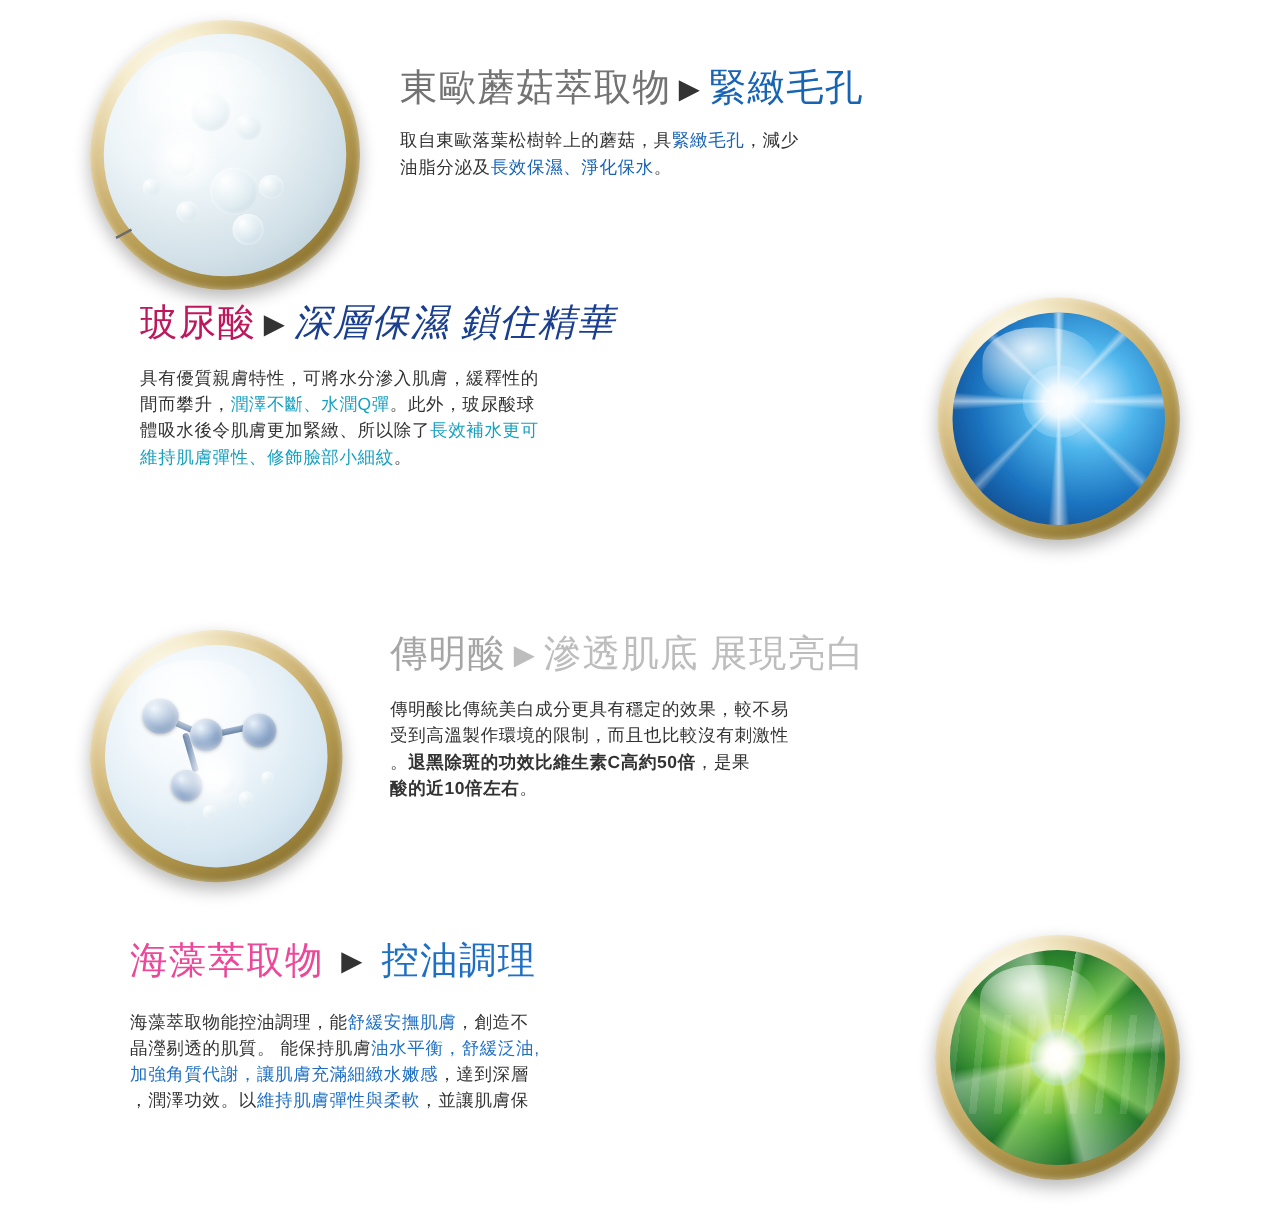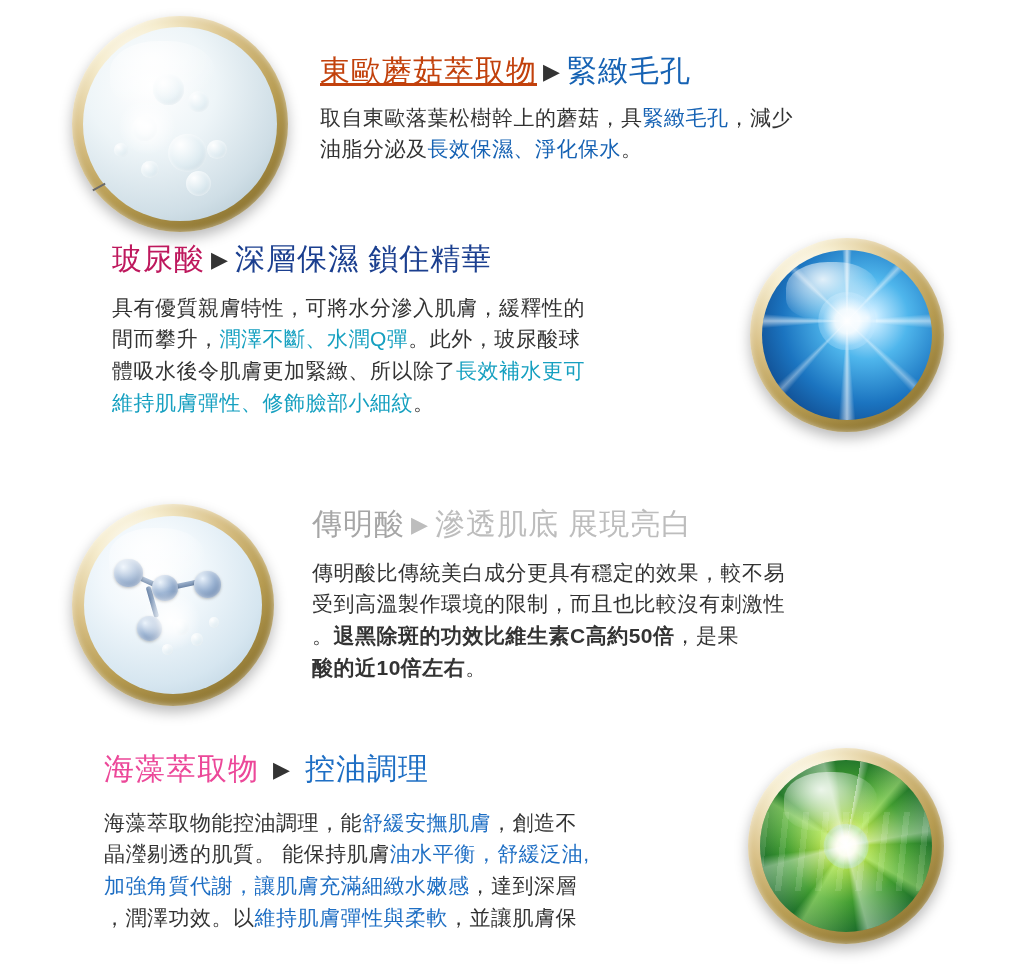--- a/index.html
+++ b/index.html
@@ -169,32 +169,32 @@
     line-height: 1.25;
     letter-spacing: 1px;
     white-space: nowrap;
   }
   .heading .tri {
     font-size: 22px;
     vertical-align: 2px;
     padding: 0 6px;
   }
   .body {
-    font-size: 21px;
+    font-size: 14px;
     line-height: 1.52;
     letter-spacing: 0.5px;
     color: #3b3b3b;
   }
   .body p { margin: 0; }
 
   
-  .c-purple { color: #c2410c; text-decoration: underline; }
+  .c-purple { color: #737373; }
   .c-blue   { color: #1763b4; }
   .c-teal   { color: #16a0c0; }
-  .c-navy   { color: #1b3f8f; }
+  .c-navy   { color: #1b3f8f; font-style: italic; }
   .c-grey   { color: #a6a6a6; }
   .c-greylt { color: #bdbdbd; }
   .c-green  { color: #ec4899; }
   .c-dark   { color: #333333; }
   .c-blue2  { color: #1f6fc4; }
   .c-teal2  { color: #be185d; }
 
   
   #sec1 { left: 320px; top: 52px; width: 640px; }
   #sec1 .body { margin-top: 12px; }

